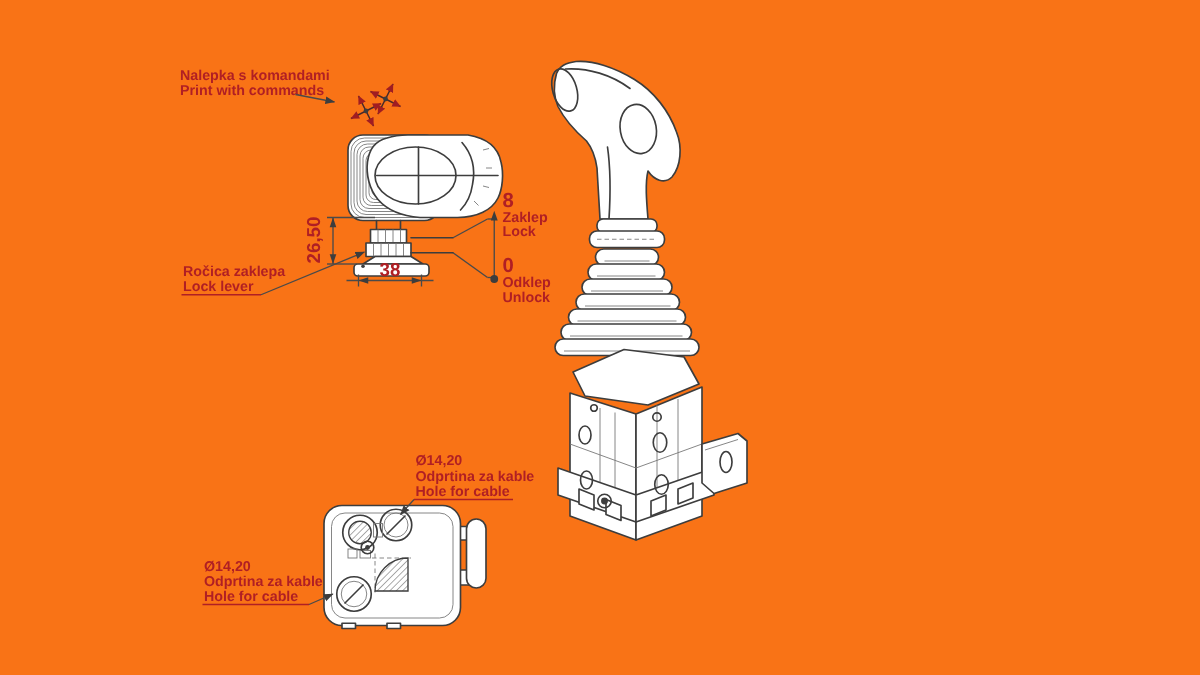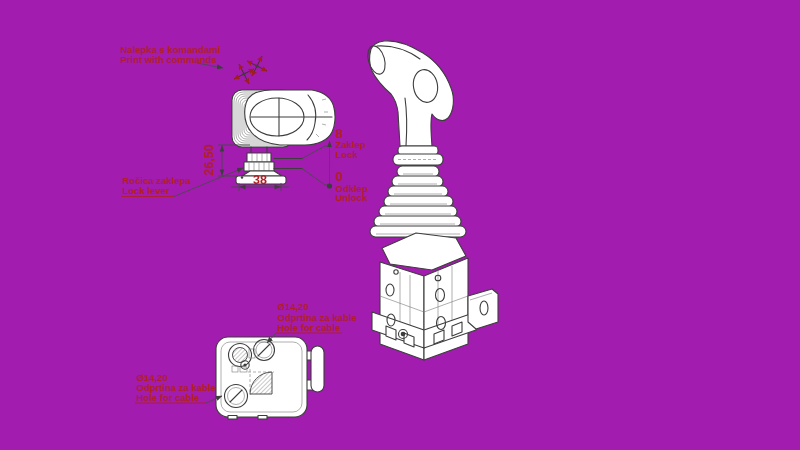--- a/index.html
+++ b/index.html
@@ -1,16 +1,16 @@
 <!DOCTYPE html>
 <html><head>
 <meta charset="utf-8">
 <style>
   html,body{margin:0;padding:0;background:#ffffff;}
-  .canvas{position:relative;width:800px;height:450px;background:#a21caf;overflow:hidden;}
+  .canvas{position:relative;width:800px;height:450px;background:#f97316;overflow:hidden;}
   svg{display:block;}
   text{font-family:"Liberation Sans","DejaVu Sans",sans-serif;}
   .ann{fill:#b01f24;font-size:9.5px;font-weight:bold;}
   .num{fill:#b01f24;font-size:12.5px;font-weight:bold;}
   .big{fill:#b01f24;font-size:13.5px;font-weight:bold;}
   .ln{fill:none;stroke:#3d3d3d;stroke-width:1.1;stroke-linecap:round;stroke-linejoin:round;}
   .lnw{fill:#ffffff;stroke:#3d3d3d;stroke-width:1.1;stroke-linejoin:round;}
   .thin{fill:none;stroke:#787878;stroke-width:0.6;}
   .dim{fill:none;stroke:#4a4a4a;stroke-width:0.9;}
   .redln{fill:none;stroke:#b01f24;stroke-width:0.9;}

